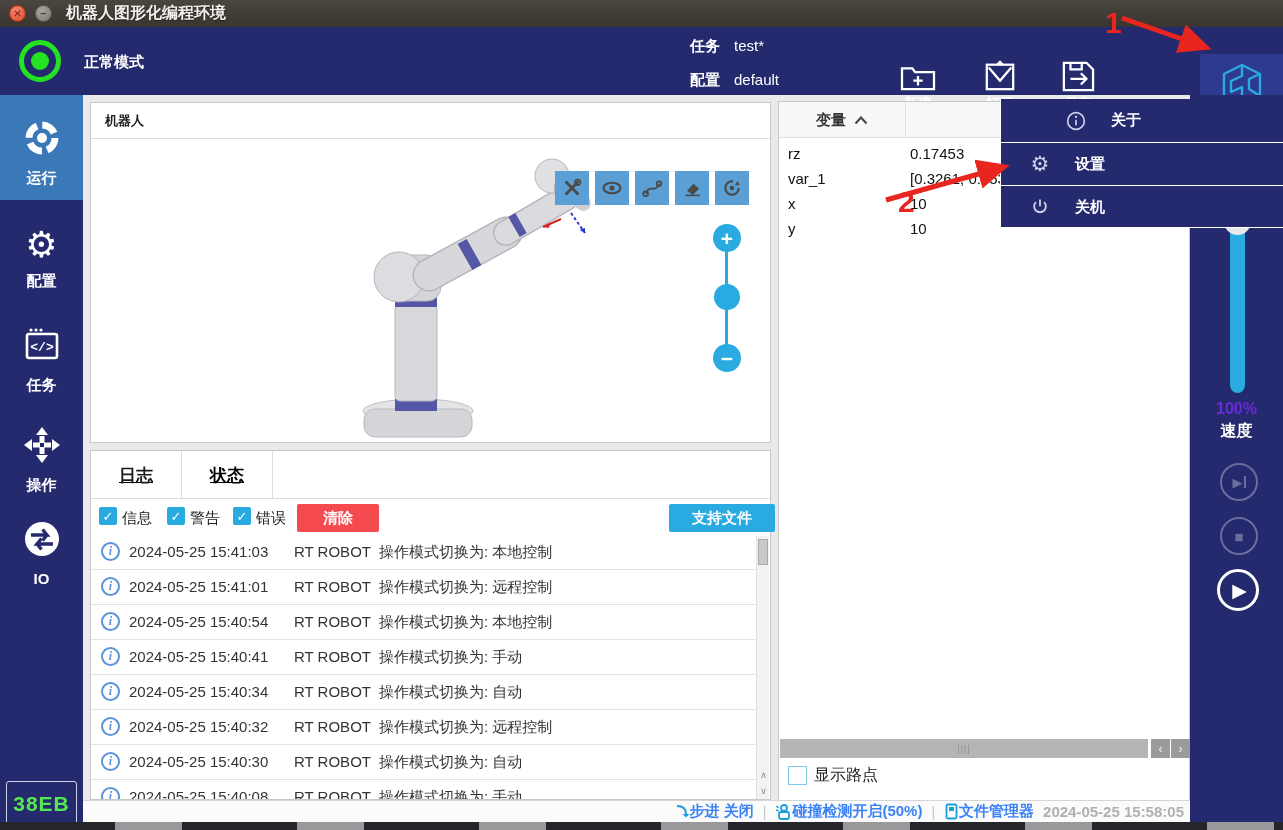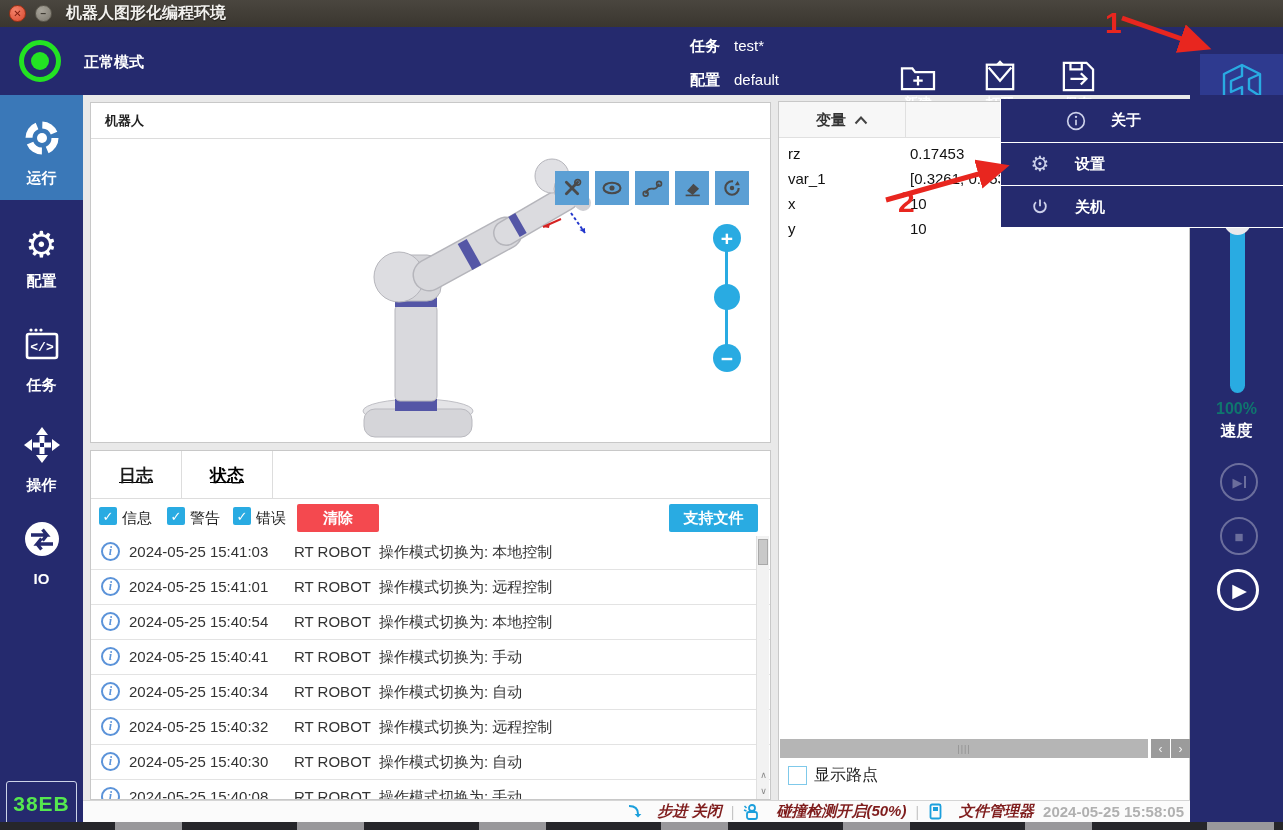--- a/index.html
+++ b/index.html
@@ -61,21 +61,21 @@
   .tab { width:91px; height:48px; display:flex; align-items:center; justify-content:center;
     font-size:17px; font-weight:bold; border-right:1px solid #ddd; cursor:pointer; }
   .tab.active { color:#1a1a1a; }
   .tab.inactive { color:#000000; }
   .filterrow { position:absolute; left:0; top:48px; width:100%; height:36px; }
   .chk { position:absolute; top:8px; width:18px; height:18px; background:#29abe2; border-radius:2px;
     color:#fff; font-size:13px; display:flex; align-items:center; justify-content:center; cursor:pointer; }
   .chklbl { position:absolute; top:10px; font-size:15px; color:#222; }
   .btn-clear { position:absolute; left:206px; top:5px; width:82px; height:28px; background:#f4494f; color:#fff;
     border:none; font-size:15px; font-weight:bold; border-radius:2px; cursor:pointer; font-family:inherit; }
-  .btn-support { position:absolute; left:578px; top:5px; width:89px; height:28px; background:#29abe2; color:#fff;
+  .btn-support { position:absolute; left:578px; top:5px; width:106px; height:28px; background:#29abe2; color:#fff;
     border:none; font-size:15px; font-weight:bold; border-radius:2px; cursor:pointer; font-family:inherit; }
   .loglist { position:absolute; left:0; top:84px; width:679px; height:264px; overflow:hidden; }
   .logrow { position:relative; height:35px; border-bottom:1px solid #e3e3e3; }
   .info-i { position:absolute; left:10px; top:7px; width:19px; height:19px; border-radius:50%; border:2px solid #5b93d9;
     color:#5b93d9; font:italic bold 12px "Liberation Serif","DejaVu Serif",serif;
     display:flex; align-items:center; justify-content:center; }
   .lt { position:absolute; top:8px; font-size:15px; color:#333; }
   .logscroll { position:absolute; right:1px; top:85px; width:13px; height:263px; background:#f2f2f2; border-left:1px solid #e0e0e0; }
   .logthumb { position:absolute; left:1px; top:3px; width:10px; height:26px; background:#c9c9c9; border:1px solid #a9a9a9; }
   .scr-arr { position:absolute; left:0; width:13px; height:16px; font-size:9px; color:#888;
@@ -95,40 +95,40 @@
   .hsgrip { font-size:9px; color:#8f8f8f; letter-spacing:1px; }
   .hsbtn { position:absolute; top:0; width:19px; height:19px; background:#9b9b9b; color:#f4f4f4; font-size:12px;
     display:flex; align-items:center; justify-content:center; cursor:pointer; }
   .wpchk { position:absolute; left:9px; top:664px; width:19px; height:19px; border:1px solid #7fc9ea; background:#fff; cursor:pointer; }
   .wplbl { position:absolute; left:35px; top:663px; font-size:16px; color:#222; }
 
   
   .rsidebar { left:1190px; top:95px; width:93px; height:735px; background:#252a6e; }
   .sl-knob { position:absolute; left:1224px; top:208px; width:27px; height:27px; border-radius:50%; background:#e9e9ec; z-index:10; cursor:pointer; }
   .sl-track { position:absolute; left:1230px; top:221px; width:15px; height:172px; background:#29abe2; border-radius:8px; z-index:9; cursor:pointer; }
-  .speedpct { position:absolute; left:1190px; top:400px; width:93px; text-align:center; color:#0f766e; font-size:16px; font-weight:bold; }
+  .speedpct { position:absolute; left:1190px; top:400px; width:93px; text-align:center; color:#6d28d9; font-size:16px; font-weight:bold; }
   .speedlbl { position:absolute; left:1190px; top:421px; width:93px; text-align:center; color:#fff; font-size:16px; font-weight:bold; }
   .pbtn { position:absolute; border-radius:50%; display:flex; align-items:center; justify-content:center; cursor:pointer; }
   .pbtn.dim { width:38px; height:38px; border:2px solid rgba(255,255,255,.32); color:rgba(255,255,255,.32); }
   .pbtn.bright { width:42px; height:42px; border:3px solid #fff; color:#fff; }
   .skipwrap { display:flex; align-items:center; gap:1px; font-size:13px; }
   .skipbar { width:2px; height:12px; background:currentColor; }
 
   
   .menu { position:absolute; left:1000px; top:99px; width:283px; height:129px; background:#252a6e;
     border-left:1px solid #fff; border-bottom:1px solid #fff; z-index:40; }
   .menuitem { position:relative; height:43px; display:flex; align-items:center; cursor:pointer; border-top:1px solid #fff; }
   .menuitem:first-child { border-top:none;margin-left:36px; }
   .menuitem .mi { width:22px; margin-left:28px; display:flex; justify-content:center; color:#ccd0ea; }
   .menuitem .ml { margin-left:24px; color:#fff; font-size:15px; font-weight:bold; }
 
   
   .statusbar { left:83px; top:800px; width:1107px; height:22px; background:#fbfbfb; border-top:1px solid #d5d5d5;
     display:flex; align-items:center; justify-content:flex-end; gap:9px; padding-right:6px; }
-  .sb-item { display:flex; align-items:center; gap:16px; color:#7f1d1d; font-size:15px; font-weight:bold; cursor:pointer;font-style:italic; }
+  .sb-item { display:flex; align-items:center; gap:0; color:#3b82f6; font-size:15px; font-weight:bold; cursor:pointer; }
   .sb-sep { color:#c5c5c5; font-size:14px; }
   .sb-time { color:#b0b0b0; font-size:15px; font-weight:bold; }
   .bottomstrip { left:0; top:822px; width:1283px; height:8px; background:#26262a;
     background-image:repeating-linear-gradient(90deg, transparent 0 115px, #99989b 115px 182px); }
 
   
   .anno { left:0; top:0; width:1283px; height:830px; z-index:60; pointer-events:none; }
 </style>
 </head>
 <body>

